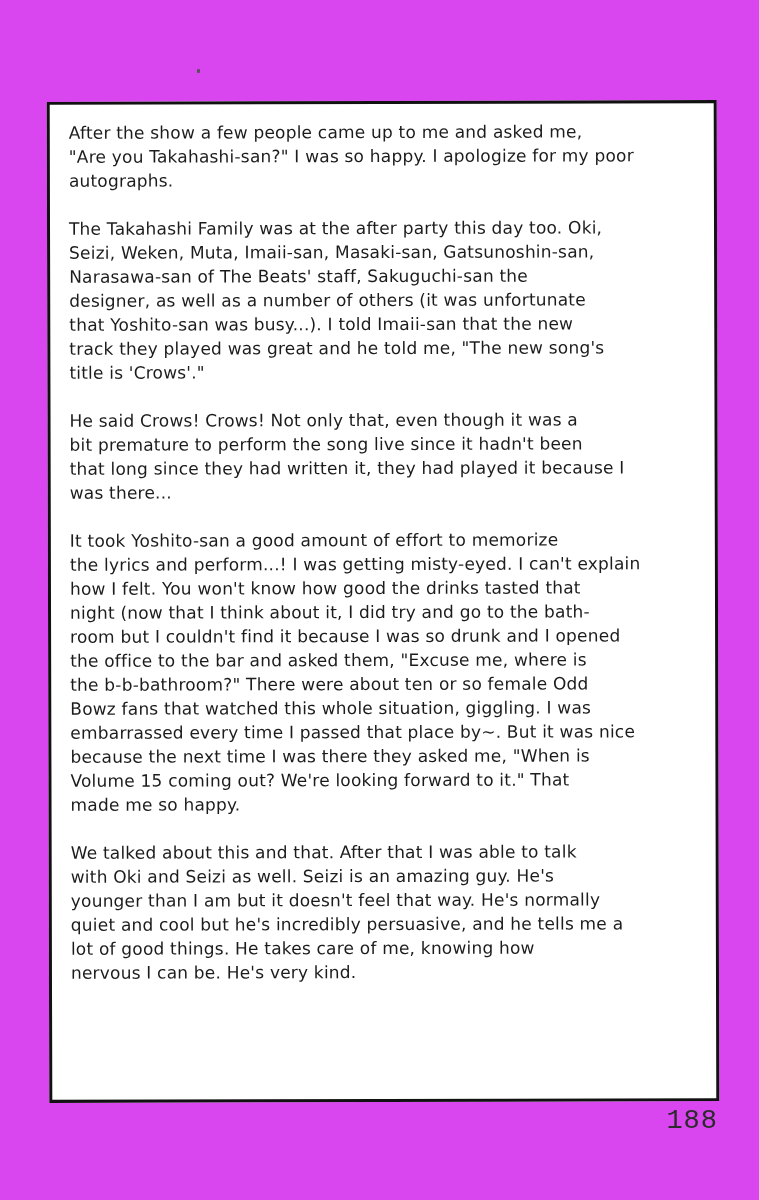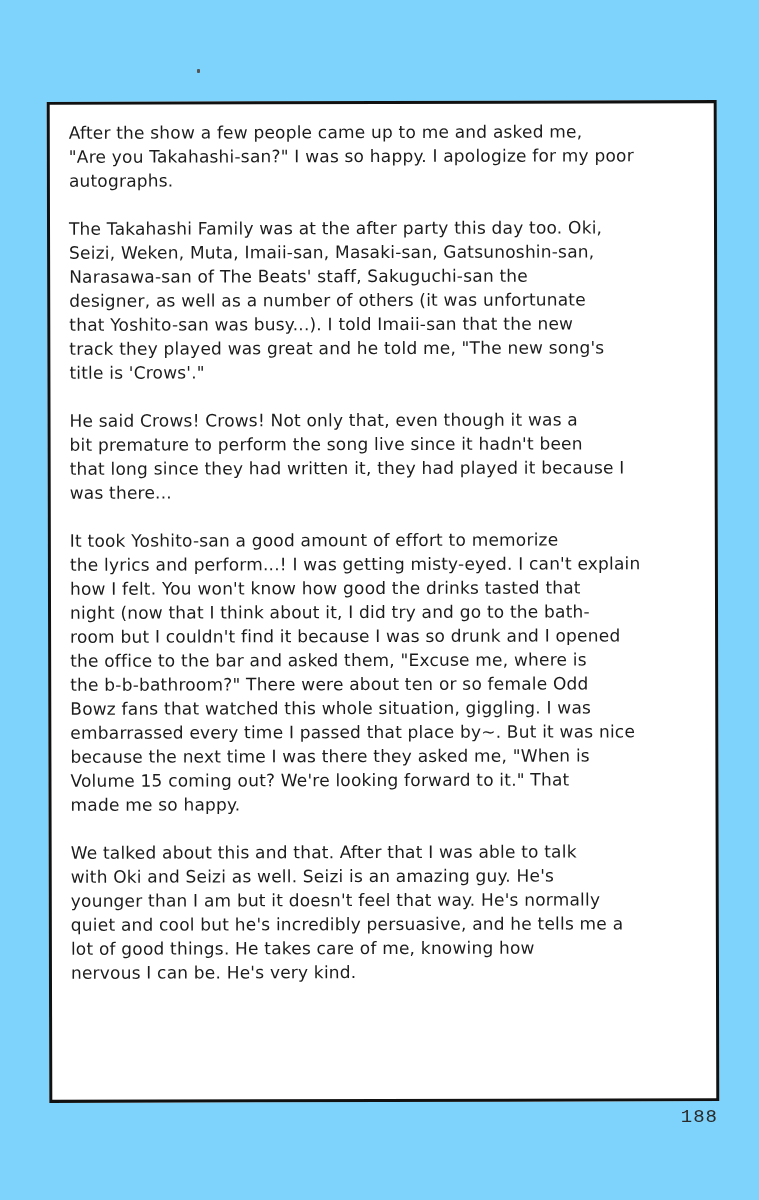--- a/index.html
+++ b/index.html
@@ -4,21 +4,21 @@
 <style>
   html, body {
     margin: 0;
     padding: 0;
     background: #ffffff;
   }
   .page {
     position: relative;
     width: 759px;
     height: 1200px;
-    background: #7dd3fc;
+    background: #d946ef;
     overflow: hidden;
   }
   .speck {
     position: absolute;
     left: 197px;
     top: 69px;
     width: 3px;
     height: 4px;
     background: #555555;
     border-radius: 1px;
@@ -42,21 +42,21 @@
     line-height: 24px;
     letter-spacing: 0.2px;
     color: #1c1c1c;
     white-space: pre;
   }
   .page-number {
     position: absolute;
     top: 1108px;
     right: 41px;
     font-family: "Liberation Mono", "DejaVu Sans Mono", monospace;
-    font-size: 19px;
+    font-size: 27px;
     line-height: 1;
     letter-spacing: 1px;
     color: #2a2a2a;
   }
 </style>
 </head>
 <body>
 
 <div class="page">
 

